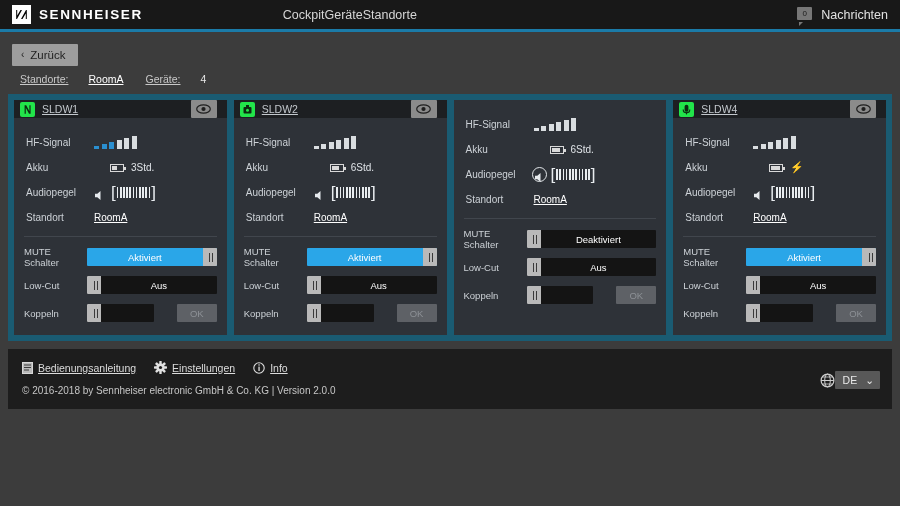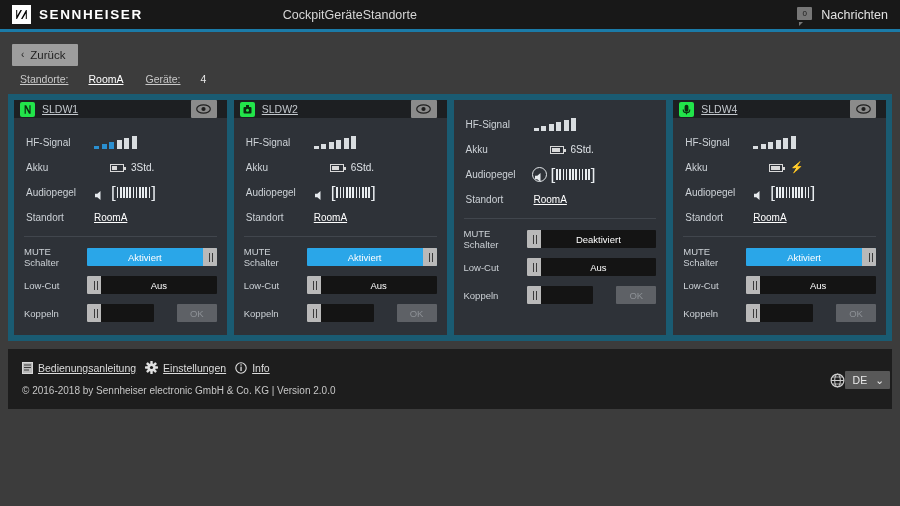--- a/index.html
+++ b/index.html
@@ -177,32 +177,32 @@
     width: 40px; height: 18px; background: #5e6166; color: #8d9196;
     font-size: 9.5px; display: flex; align-items: center; justify-content: center;
     margin-left: 23px; cursor: pointer; flex: 0 0 40px; border-radius: 1px;
   }
 
   
   .footer {
     margin: 8px 8px 0 8px; background: #1d1d1d; height: 60px;
     position: relative; padding: 12px 0 0 14px;
   }
-  .foot-links { display: flex; align-items: center; gap: 9px; text-align: right; }
+  .foot-links { display: flex; align-items: center; gap: 18px; text-align: right; }
   .foot-link {
     display: flex; align-items: center; gap: 5px; cursor: pointer;
   }
   .foot-link span.txt {
     color: #dcdcdc; font-size: 10.5px; text-decoration: underline;
   }
   .copyright {
     color: #c6c6c6; font-size: 10px; margin-top: 11px;
   }
   .lang-area {
-    position: absolute; right: 2px; top: 22px;
+    position: absolute; right: 12px; top: 22px;
     display: flex; align-items: center; 
   }
   .lang-sel {
     background: #585858; color: #e9e9e9; font-size: 10.5px;
     padding: 3px 6px 3px 8px; display: flex; align-items: center; gap: 8px;
     cursor: pointer; border-radius: 1px;
   }
 </style>
 </head>
 <body>

